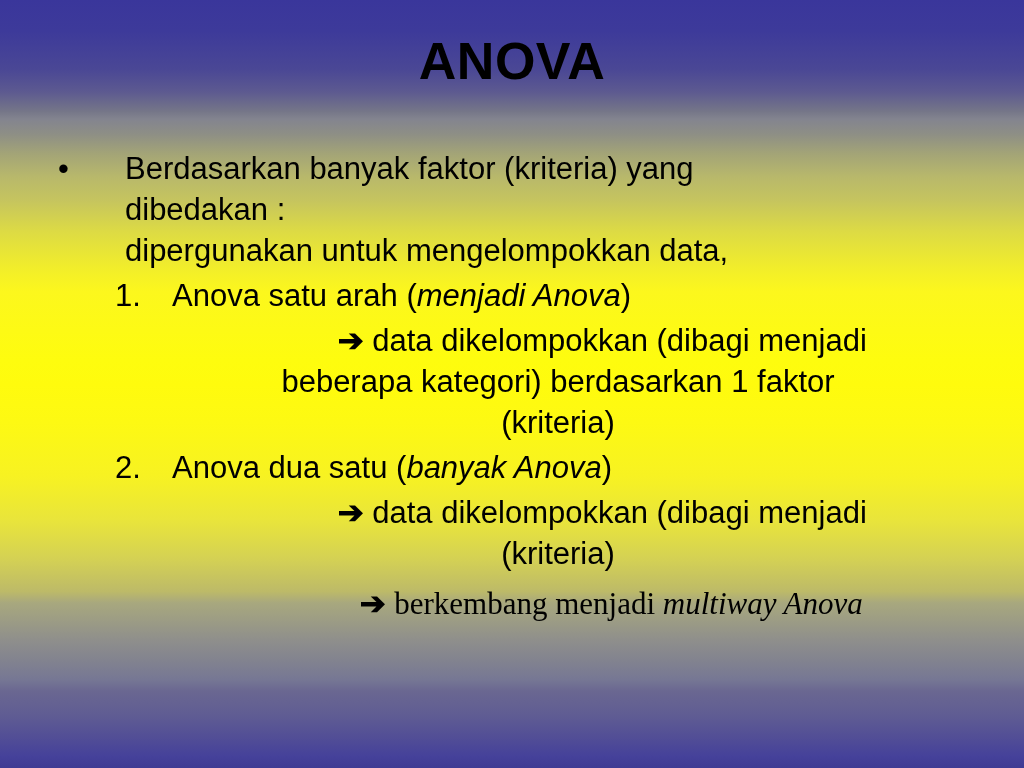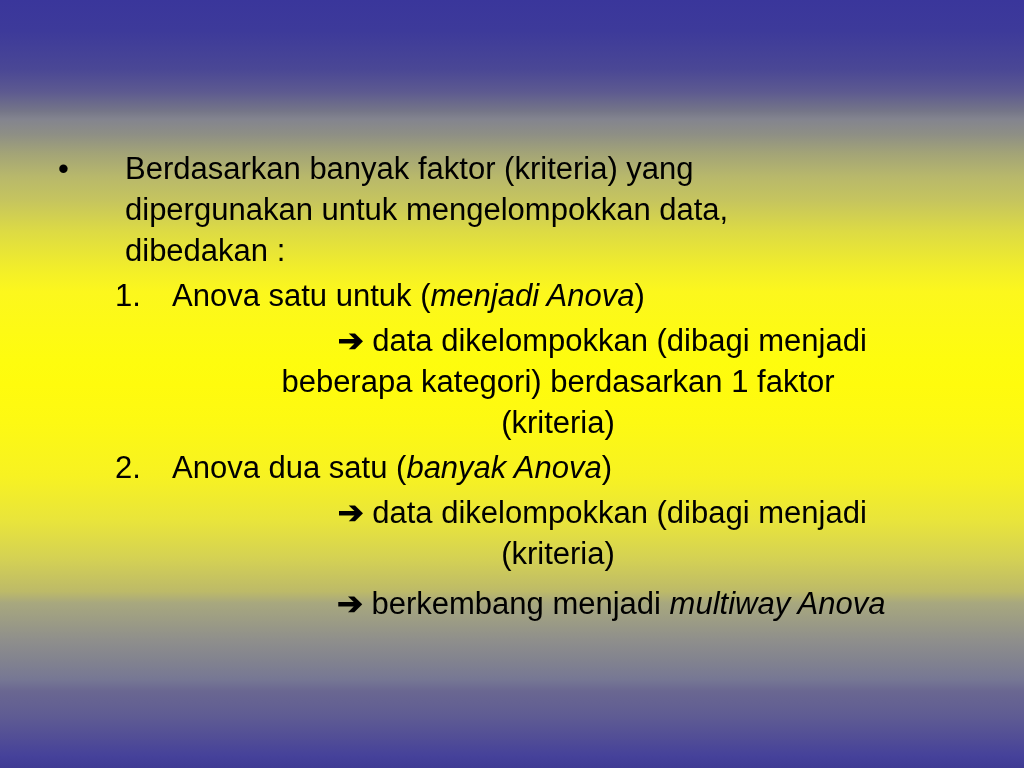--- a/index.html
+++ b/index.html
@@ -141,42 +141,45 @@
 
   .lvl3.cont {
     margin-left: 92px;
   }
 
   .it {
     font-style: italic;
   }
 
   .sp-before-sm { margin-top: 4px; }
-  .sp-before-md { margin-top: 9px; }
+  .sp-before-md { margin-top: 9px; font-family: Liberation Serif, serif; }
 </style>
 </head>
 <body>
 
 <div id="slide">
 
+  <div id="title-block">
+    <h1 id="slide-title">ANOVA</h1>
+  </div>
 
   <div id="body-block">
 
     <div class="line lvl1">
       <span class="marker">•</span><span>Berdasarkan banyak faktor (kriteria) yang</span>
     </div>
     <div class="line lvl1">
+      <span>dibedakan :</span>
+    </div>
+    <div class="line lvl1">
       <span>dipergunakan untuk mengelompokkan data,</span>
     </div>
-    <div class="line lvl1">
-      <span>dibedakan :</span>
-    </div>
 
     <div class="line lvl2 sp-before-sm">
-      <span class="marker">1.</span><span>Anova satu untuk (</span><span class="it">menjadi Anova</span><span>)</span>
+      <span class="marker">1.</span><span>Anova satu arah (</span><span class="it">menjadi Anova</span><span>)</span>
     </div>
 
     <div class="line lvl3 sp-before-sm">
       <span class="marker">➔</span><span>data dikelompokkan (dibagi menjadi</span>
     </div>
     <div class="line lvl3 cont">
       <span>beberapa kategori) berdasarkan 1 faktor</span>
     </div>
     <div class="line lvl3 cont">
       <span>(kriteria)</span>

